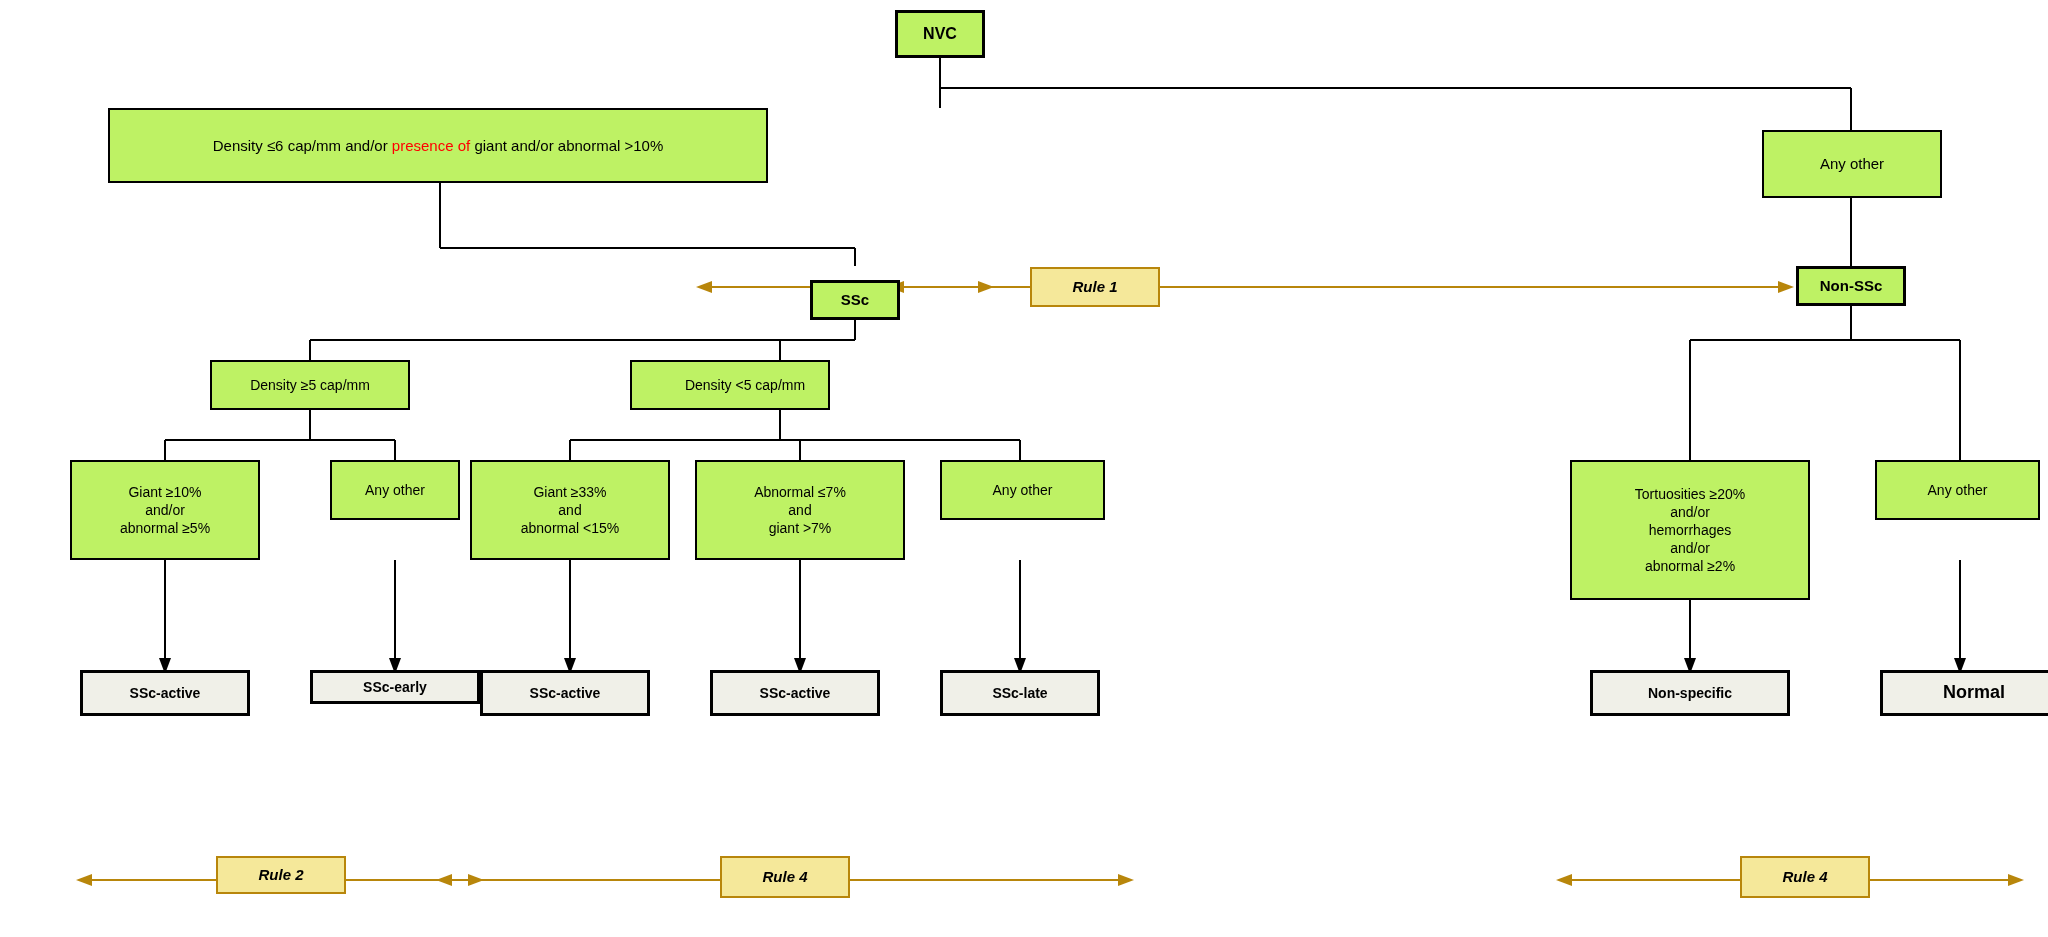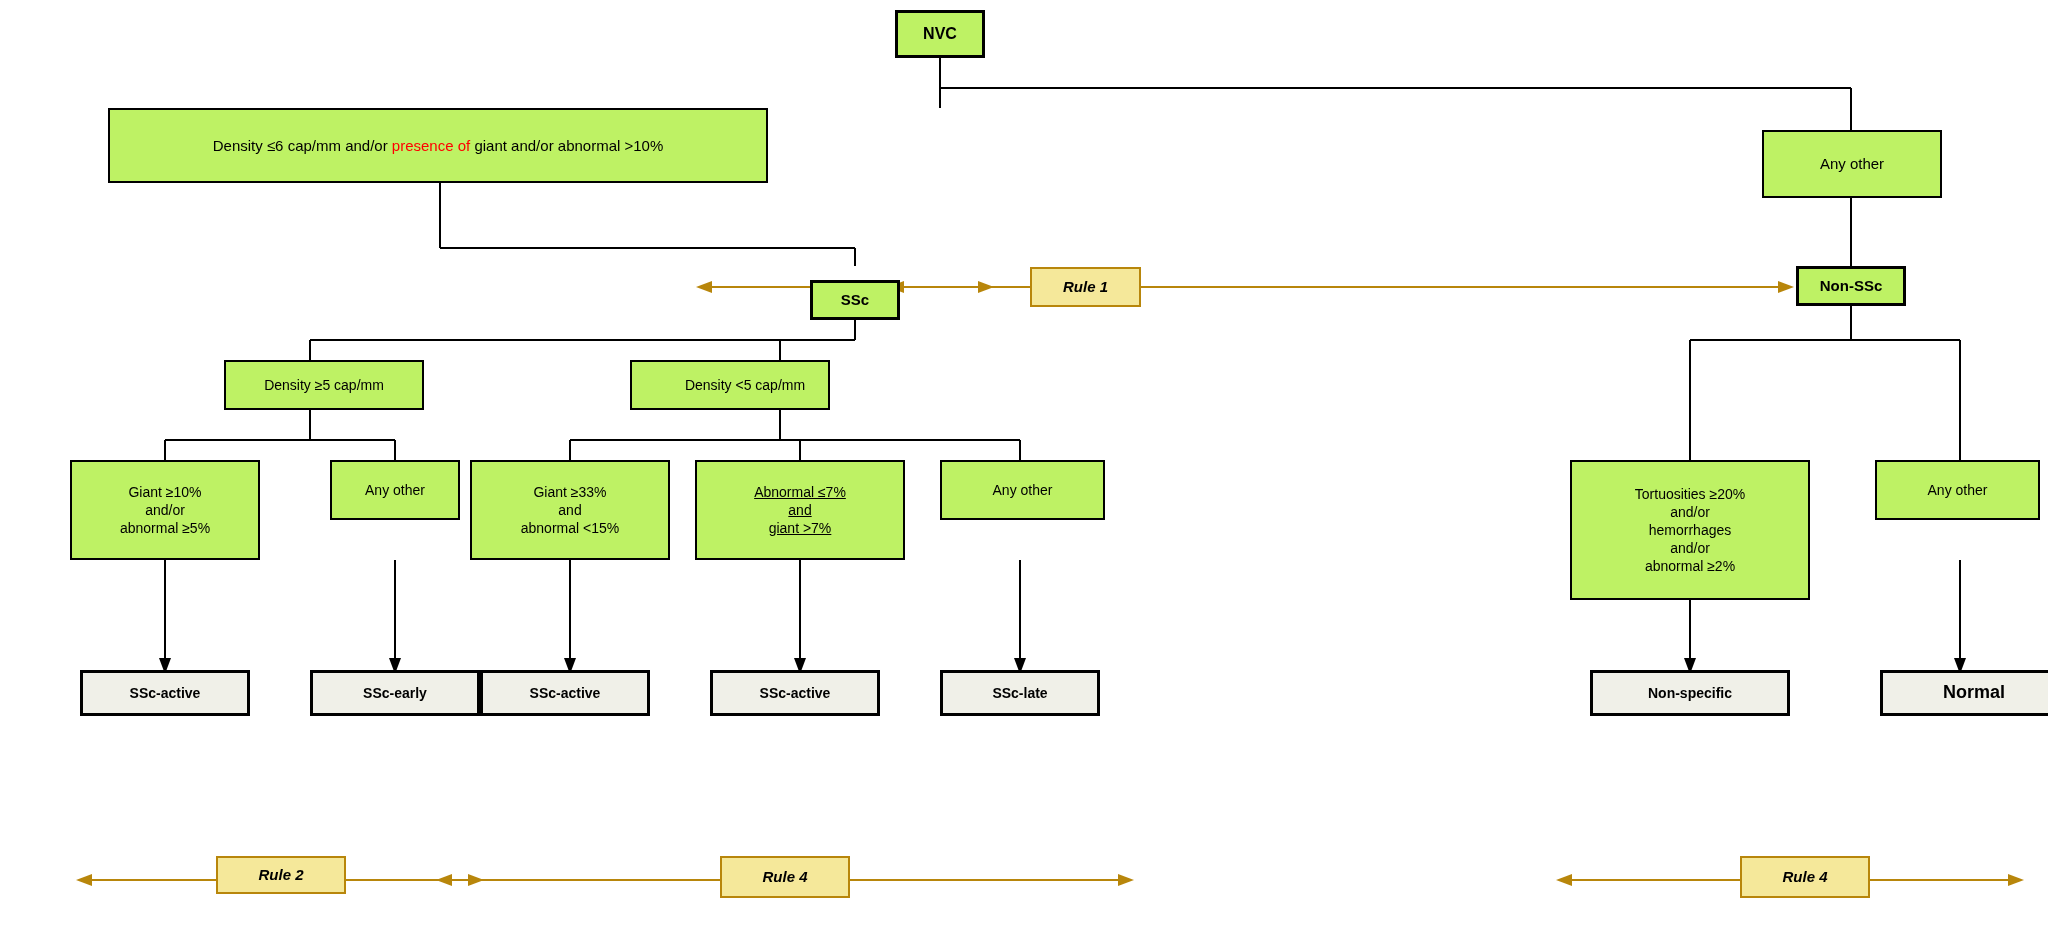--- a/index.html
+++ b/index.html
@@ -153,69 +153,69 @@
   </div>
 
   <div class="node" style="left:1762px; top:130px; width:180px; height:68px; font-size:15px;">
     <span>Any other</span>
   </div>
 
   <div class="node bold-thick" style="left:810px; top:280px; width:90px; height:40px; font-weight:bold; font-size:15px;">
     <span>SSc</span>
   </div>
 
-  <div class="node rule" style="left:1030px; top:267px; width:111px; height:40px; font-size:15px;">
+  <div class="node rule" style="left:1030px; top:267px; width:130px; height:40px; font-size:15px;">
     <span>Rule 1</span>
   </div>
 
   <div class="node bold-thick" style="left:1796px; top:266px; width:110px; height:40px; font-weight:bold; font-size:15px;">
     <span>Non-SSc</span>
   </div>
 
-  <div class="node" style="left:224px; top:360px; width:200px; height:50px; font-size:14px;">
+  <div class="node" style="left:210px; top:360px; width:200px; height:50px; font-size:14px;">
     <span>Density ≥5 cap/mm</span>
   </div>
 
   <div class="node" style="left:630px; top:360px; width:200px; height:50px; font-size:14px;padding-left:40px;">
     <span>Density &lt;5 cap/mm</span>
   </div>
 
   <div class="node" style="left:70px; top:460px; width:190px; height:100px; font-size:14px; white-space:pre-line;">
     <span>Giant ≥10%<br>and/or<br>abnormal ≥5%</span>
   </div>
 
   <div class="node" style="left:330px; top:460px; width:130px; height:60px; font-size:14px;">
     <span>Any other</span>
   </div>
 
   <div class="node" style="left:470px; top:460px; width:200px; height:100px; font-size:14px; white-space:pre-line;">
     <span>Giant ≥33%<br>and<br>abnormal &lt;15%</span>
   </div>
 
-  <div class="node" style="left:695px; top:460px; width:210px; height:100px; font-size:14px; white-space:pre-line;text-decoration:underline;">
+  <div class="node" style="left:695px; top:460px; width:210px; height:100px; font-size:14px; white-space:pre-line;">
     <span>Abnormal ≤7%<br>and<br>giant &gt;7%</span>
   </div>
 
   <div class="node" style="left:940px; top:460px; width:165px; height:60px; font-size:14px;">
     <span>Any other</span>
   </div>
 
   <div class="node" style="left:1570px; top:460px; width:240px; height:140px; font-size:14px; white-space:pre-line;">
     <span>Tortuosities ≥20%<br>and/or<br>hemorrhages<br>and/or<br>abnormal ≥2%</span>
   </div>
 
   <div class="node" style="left:1875px; top:460px; width:165px; height:60px; font-size:14px;">
     <span>Any other</span>
   </div>
 
   <div class="node result bold-thick" style="left:80px; top:670px; width:170px; height:46px; font-size:14px; font-weight:bold;">
     <span>SSc-active</span>
   </div>
 
-  <div class="node result bold-thick" style="left:310px; top:670px; width:170px; height:46px; font-size:14px; font-weight:bold;">
+  <div class="node result bold-thick" style="left:310px; top:670px; width:170px; height:34px; font-size:14px; font-weight:bold;">
     <span>SSc-early</span>
   </div>
 
   <div class="node result bold-thick" style="left:480px; top:670px; width:170px; height:46px; font-size:14px; font-weight:bold;">
     <span>SSc-active</span>
   </div>
 
   <div class="node result bold-thick" style="left:710px; top:670px; width:170px; height:46px; font-size:14px; font-weight:bold;">
     <span>SSc-active</span>
   </div>

